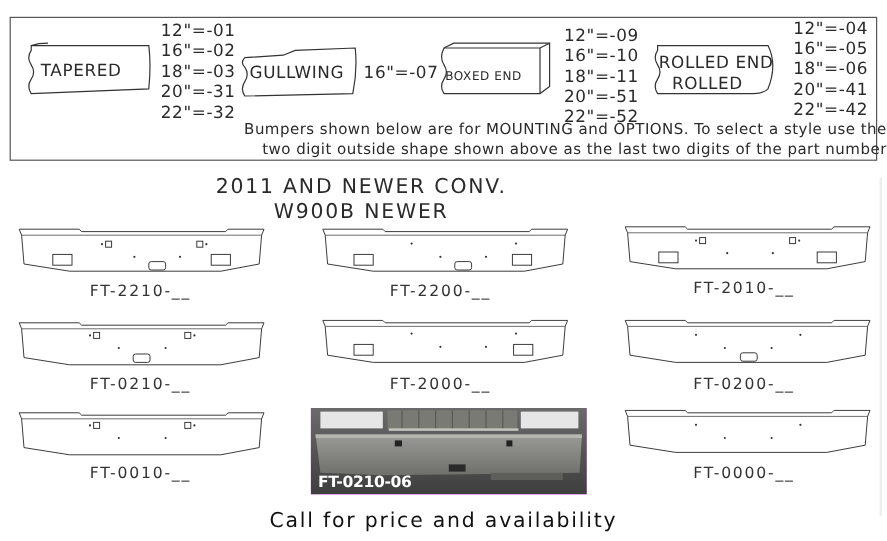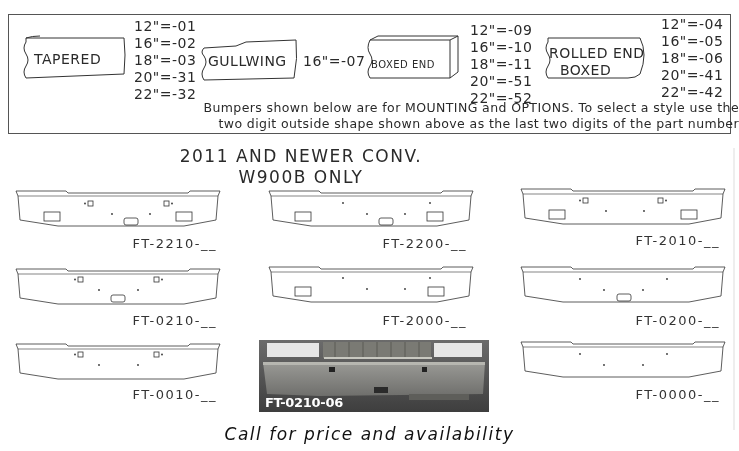--- a/index.html
+++ b/index.html
@@ -6,25 +6,25 @@
   body { width:739px; height:451px; position:relative; overflow:hidden;
          font-family:"DejaVu Sans", sans-serif; color:#222; }
   .abs { position:absolute; }
   .cad { font-family:"DejaVu Sans", sans-serif; color:#2a2a2a; letter-spacing:0.5px; }
   #legend-box { position:absolute; left:8px; top:14px; width:723px; height:120px;
                 border:1px solid #555; box-sizing:border-box; }
   .codes { font-size:14px; line-height:17px; white-space:pre; }
   .shape-label { font-size:14px; letter-spacing:0.5px; }
   .note { font-size:12.5px; left:0; width:739px; text-align:right; letter-spacing:0.4px; }
   .heading { font-size:17px; letter-spacing:1.5px; left:0; width:602px; text-align:center; }
-  .part { font-size:13px; letter-spacing:1.5px; text-align:right; width:200px; color:#333; }
+  .part { font-size:13px; letter-spacing:1.5px; text-align:center; width:200px; color:#333; }
   .photo { left:259px; top:340px; width:230px; height:72px; background:#d946ef; overflow:hidden; }
   .photo-label { position:absolute; left:6px; bottom:2px; color:#fff; font-weight:bold;
                  font-size:13px; letter-spacing:-0.3px; font-family:"DejaVu Sans", sans-serif; }
-  .footer { left:0; width:739px; top:424px; text-align:center; font-style:italic;
+  .footer { left:0; width:739px; top:424px; text-align:center; 
             font-size:17px; letter-spacing:1.5px; color:#111; }
   .rightedge { left:733px; top:148px; width:2px; height:282px; background:#eee; }
 </style>
 </head>
 <body>
 
 <div id="legend-box"></div>
 
 <svg class="abs" style="left:20px;top:34px" width="110" height="50">
   <path d="M6,4 L104,4 Q106,20 104,40 L6,44 Q2,38 6,32 Q10,26 6,20 Q2,14 6,8 Z" fill="none" stroke="#333" stroke-width="1"></path>
@@ -52,32 +52,32 @@
 <div class="abs cad codes" style="left:470px;top:22px"><span>12"=-09</span>
 <span>16"=-10</span>
 <span>18"=-11</span>
 <span>20"=-51</span>
 <span>22"=-52</span></div>
 
 <svg class="abs" style="left:540px;top:34px" width="110" height="50">
   <path d="M8,4 L100,4 Q108,20 100,40 Q96,44 88,44 L8,44 Q4,38 8,32 Q12,26 8,20 Q4,14 8,8 Z" fill="none" stroke="#333" stroke-width="1"></path>
 </svg>
 <div class="abs cad shape-label" style="left:549px;top:45px">ROLLED END</div>
-<div class="abs cad shape-label" style="left:560px;top:62px">BOXED</div>
+<div class="abs cad shape-label" style="left:560px;top:62px">ROLLED</div>
 <div class="abs cad codes" style="left:661px;top:16px"><span>12"=-04</span>
 <span>16"=-05</span>
 <span>18"=-06</span>
 <span>20"=-41</span>
 <span>22"=-42</span></div>
 
 <div class="abs cad note" style="top:100px">Bumpers shown below are for MOUNTING and OPTIONS. To select a style use the</div>
 <div class="abs cad note" style="top:116px">two digit outside shape shown above as the last two digits of the part number</div>
 
 <div class="abs cad heading" style="top:146px">2011 AND NEWER CONV.</div>
-<div class="abs cad heading" style="top:167px">W900B ONLY</div>
+<div class="abs cad heading" style="top:167px">W900B NEWER</div>
 
 <div class="abs rightedge"></div>
 
 <svg class="abs" style="left:14px;top:190px" width="210" height="44">
   <path d="M2,1 L52,1 L54,3 L174,3 L176,1 L206,1 L204,6 L202,30 L170,36 L44,36 L6,30 L4,6 Z" fill="#fff" stroke="#333" stroke-width="0.8"></path>
   <line x1="4" y1="6" x2="204" y2="6" stroke="#333" stroke-width="0.6"></line>
   <rect x="74" y="11" width="5" height="5" fill="none" stroke="#333" stroke-width="0.8"></rect>
     <circle cx="71" cy="13.5" r="0.9" fill="#333"></circle>
   <rect x="150" y="11" width="5" height="5" fill="none" stroke="#333" stroke-width="0.8"></rect>
     <circle cx="158" cy="13.5" r="0.9" fill="#333"></circle>

